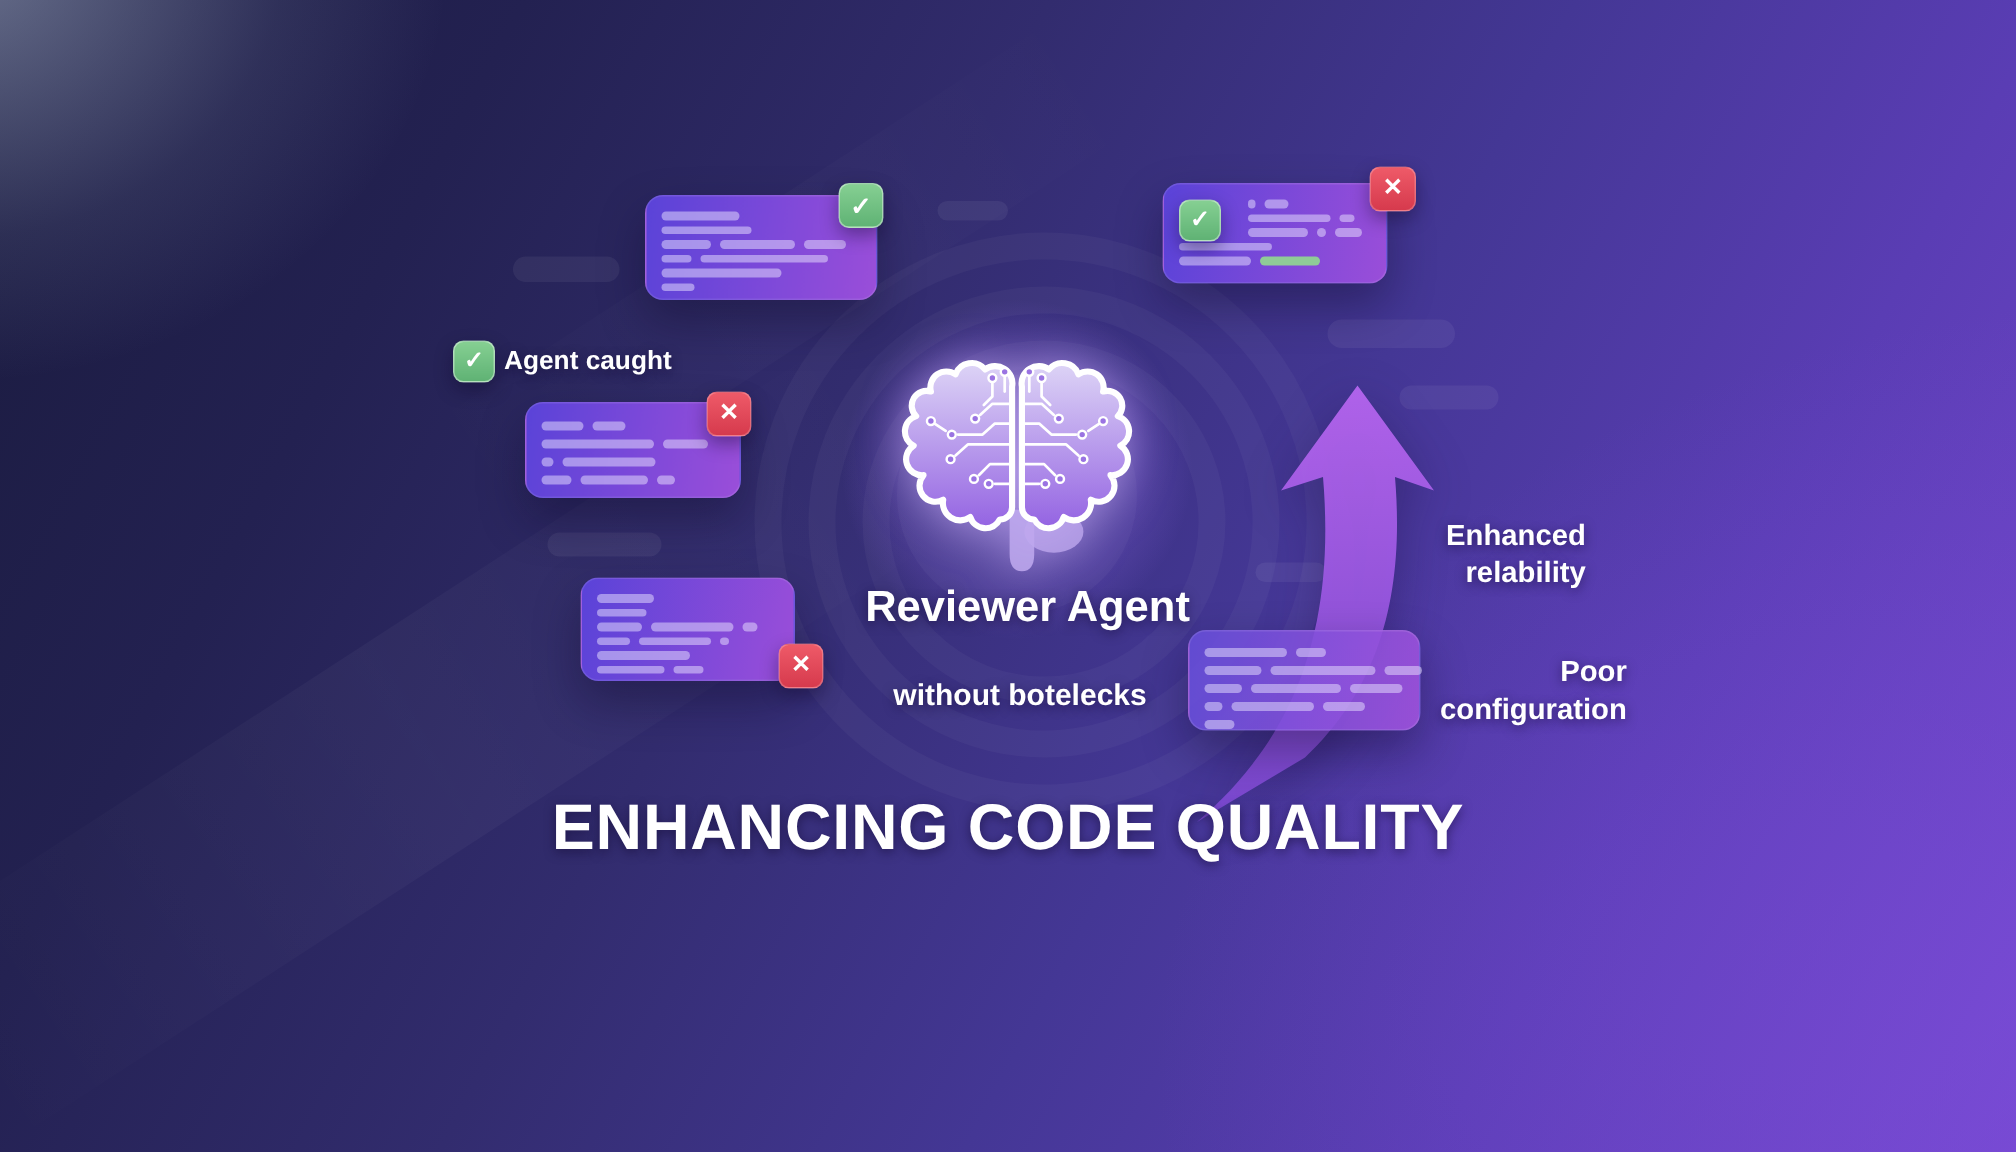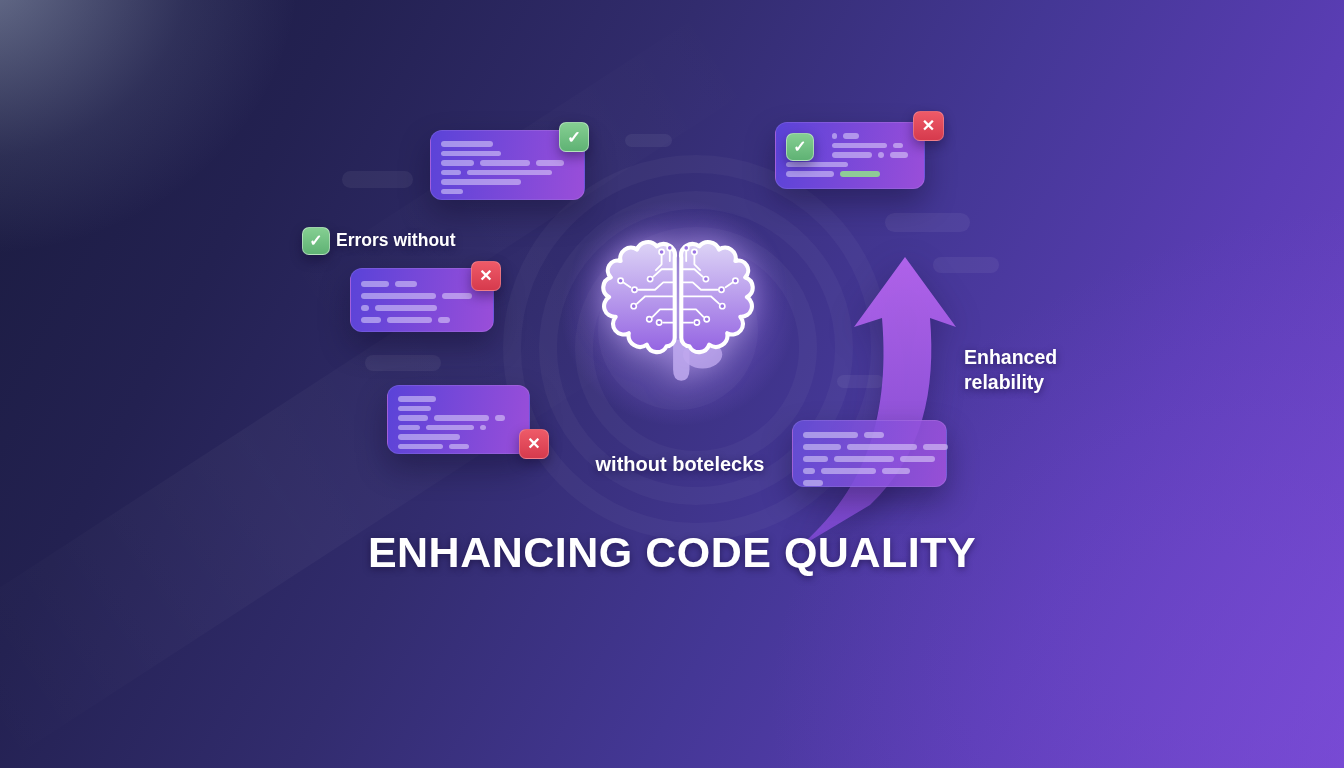--- a/index.html
+++ b/index.html
@@ -30,21 +30,21 @@
   .rows-wide .cline-row{margin-bottom:6px;}
   .badge{position:absolute;display:flex;align-items:center;justify-content:center;
     color:#fff;font-weight:700;border-radius:7px;line-height:1;
     box-shadow:0 5px 12px rgba(15,8,40,0.40);}
   .badge.green{background:linear-gradient(180deg,#85cf92,#5fb274);border:1px solid rgba(255,255,255,0.40);}
   .badge.red{background:linear-gradient(180deg,#ee5a68,#d63a4d);border:1px solid rgba(255,255,255,0.22);}
   .txt{position:absolute;color:#fff;text-shadow:0 2px 7px rgba(18,10,50,0.55);}
   .errors-label{font-size:17.5px;font-weight:700;}
   .agent-title{width:240px;text-align:center;font-size:29px;font-weight:700;}
   .agent-sub{width:240px;text-align:center;font-size:20px;font-weight:700;}
-  .side-note{font-size:19.5px;font-weight:600;line-height:25px;}
+  .side-note{font-size:19.5px;font-weight:600;line-height:25px;text-align:right;}
   .main-title{left:0;width:100%;text-align:center;font-size:43px;font-weight:700;letter-spacing:0.5px;}
   .main-subtitle{left:0;width:100%;text-align:center;font-size:28px;font-weight:400;letter-spacing:1.5px;}
   svg{display:block;}
 </style>
 </head>
 <body>
 
 <div class="canvas">
 
   <div class="streak" style="left:-100px;top:420px;width:760px;height:150px;transform:rotate(-33deg);"></div>
@@ -98,21 +98,21 @@
         </div>
       </div>
     <div class="badge green" style="left:128px;top:-9px;width:28px;height:28px;font-size:17px;">
         <span>✓</span>
       </div>
   </div>
 
   <div class="badge green" style="left:302px;top:227px;width:26px;height:26px;font-size:16px;">
       <span>✓</span>
     </div>
-  <div class="txt errors-label" style="left:336px;top:230px;">Errors without</div>
+  <div class="txt errors-label" style="left:336px;top:230px;">Agent caught</div>
 
   <div class="card rows-wide" style="left:350px;top:268px;width:142px;height:62px;">
     <div class="card-lines" style="padding-top:12px;">
         <div class="cline-row">
           <span class="cline" style="width: 28px;"></span>
           <span class="cline" style="width: 22px;"></span>
         </div>
         <div class="cline-row">
           <span class="cline" style="width: 75px;"></span>
           <span class="cline" style="width: 30px;"></span>
@@ -267,22 +267,27 @@
         <circle cx="153" cy="69" r="3.2"></circle>
         <circle cx="154" cy="89" r="3.2"></circle>
       <circle cx="135" cy="105" r="3.2"></circle>
         <circle cx="123" cy="109" r="3.2"></circle>
         <circle cx="120" cy="23" r="3.2"></circle>
       <circle cx="110" cy="18" r="3.2"></circle>
         <circle cx="170" cy="58" r="3.2"></circle>
     </g>
   </svg>
 
+  <div class="txt agent-title" style="left:565px;top:389px;">Reviewer Agent</div>
   <div class="txt agent-sub" style="left:560px;top:453px;">without botelecks</div>
 
   <div class="txt side-note" style="left:964px;top:345px;">
     <div>Enhanced</div>
     <div>relability</div>
   </div>
+  <div class="txt side-note" style="left:960px;top:436px;">
+    <div>Poor</div>
+    <div>configuration</div>
+  </div>
 
   <div class="txt main-title" style="top:528px;">ENHANCING CODE QUALITY</div>
 
 </div>
 
 </body></html>

